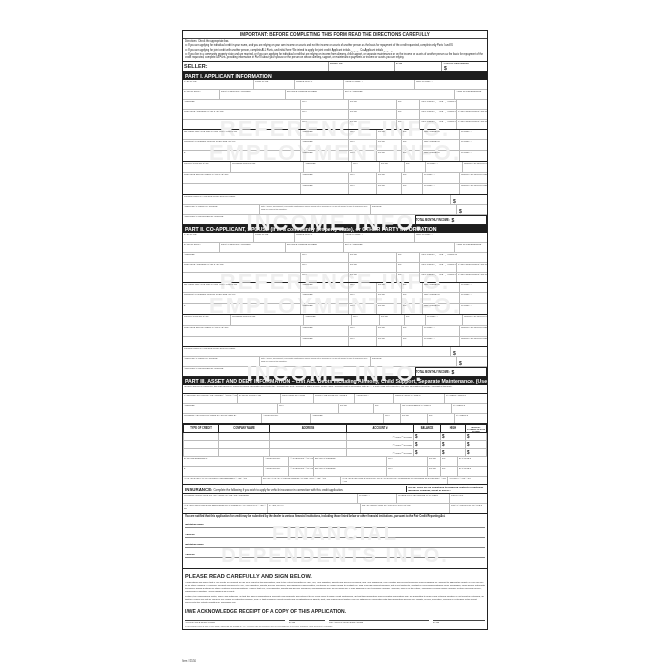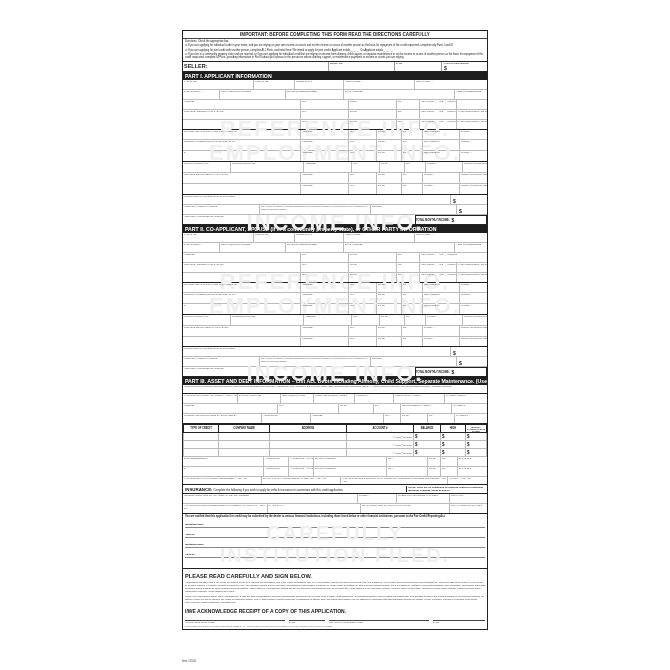--- a/index.html
+++ b/index.html
@@ -413,22 +413,22 @@
     <div class="cell" style="flex:1">POLICY NO.</div>
   </div>
   <div class="row h9 thick">
     <div class="cell" style="width:82px;white-space:normal;font-size:1.9px;line-height:2.4px">HAS YOUR INSURANCE EVER BEEN DENIED OR CANCELED BY ANY COMPANY?  ☐ YES ☐ NO</div>
     <div class="cell" style="width:90px">IF YES, WHY?</div>
     <div class="cell" style="width:86px">NO. OF INSURANCE CLAIMS IN PAST 3 YEARS</div>
     <div class="cell" style="flex:1">TOTAL AMOUNT OF CLAIMS  $</div>
   </div>
 
   <div class="notice">
-    <div class="watermark" style="top:8px;font-size:20px">CAREFULLY</div>
-    <div class="watermark" style="top:30px;font-size:20px">INSTITUTION FILED.</div>
+    <div class="watermark" style="top:8px;font-size:20px">FINANCIAL</div>
+    <div class="watermark" style="top:30px;font-size:20px">DEPENDENTS INFO.</div>
     <div style="position:relative">You are notified that this application for credit may be submitted by the dealer to various financial institutions, including those listed below or other financial institutions, pursuant to the Fair Credit Reporting Act.</div>
     <div class="inst-line">Institution Name</div>
     <div class="inst-line">Address</div>
     <div class="inst-line">Institution Name</div>
     <div class="inst-line">Address</div>
   </div>
 
   <div class="sign">
     <h3>PLEASE READ CAREFULLY AND SIGN BELOW.</h3>
     <p>I understand and agree that if you create an account for me as a result of this application, and to the extent permitted by law, you, your affiliates, agents and service providers, and your assignees, may monitor and record telephone calls regarding my account to assess the quality of your service or for other reasons. I expressly consent and agree to you, your affiliates, agents, service providers, and assignees using written, electronic or verbal means to contact me. This express consent includes, but is not limited to, contact by prerecorded/artificial voice messages, email and/or automatic telephone dialing systems or other electronic communications. I agree that you, your affiliates, agents and service providers, and assignees may do so using any e-mail address or any telephone number I provide, now or in the future, including a cellular phone number or other wireless device, regardless of whether I incur charges as a result.</p>

